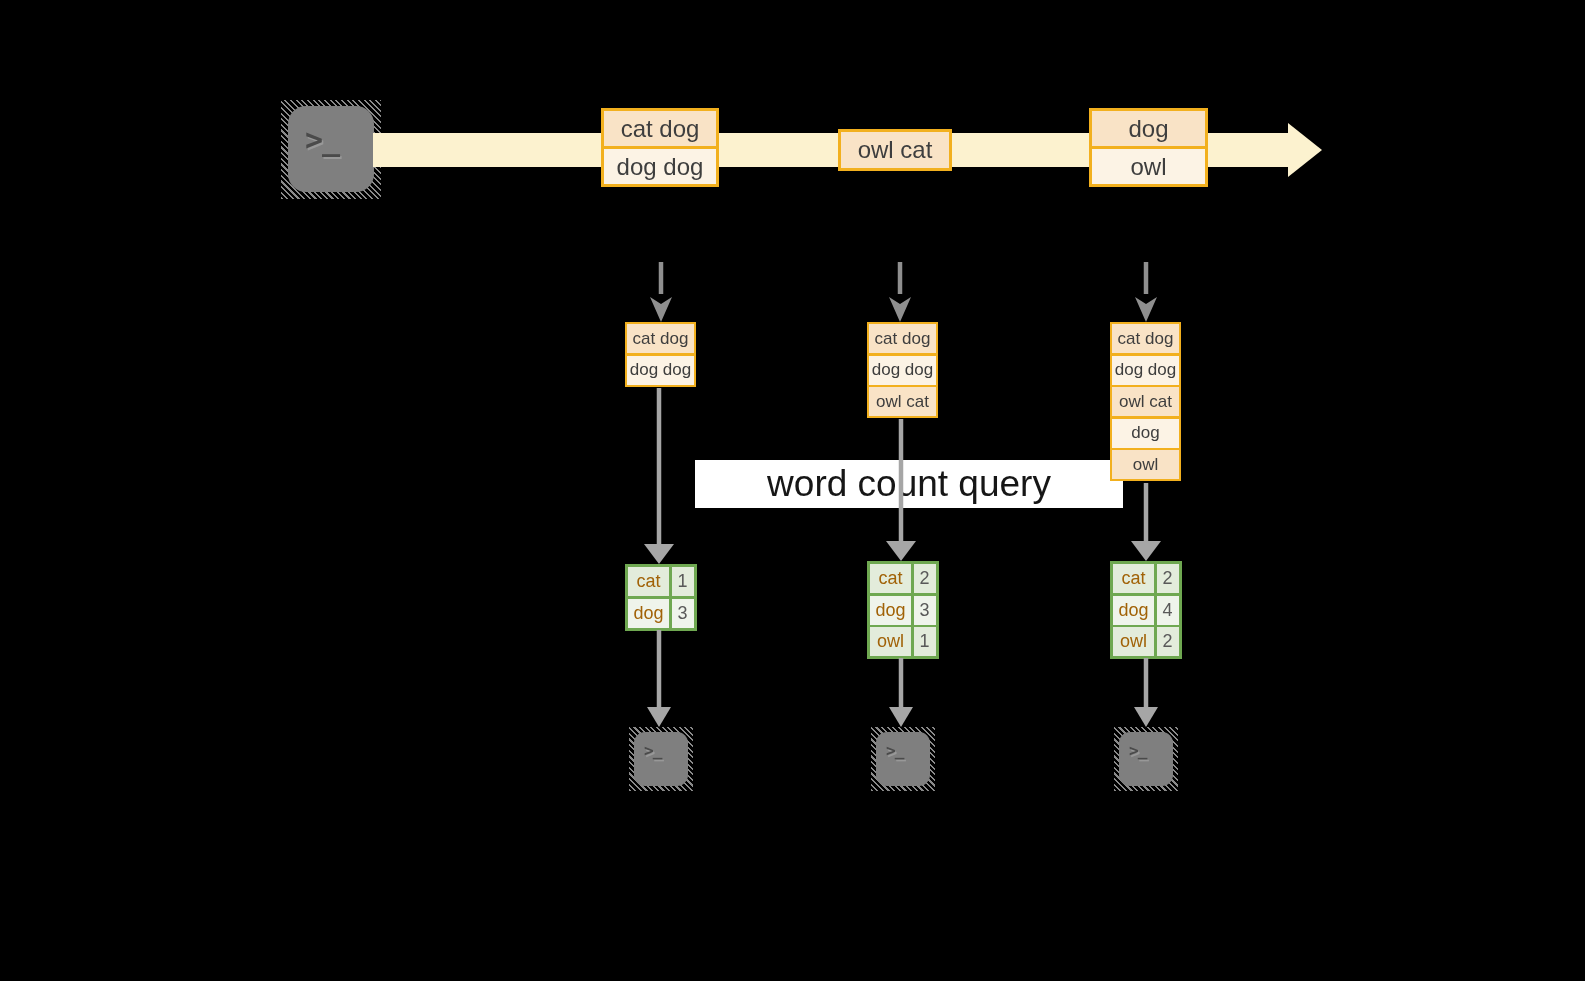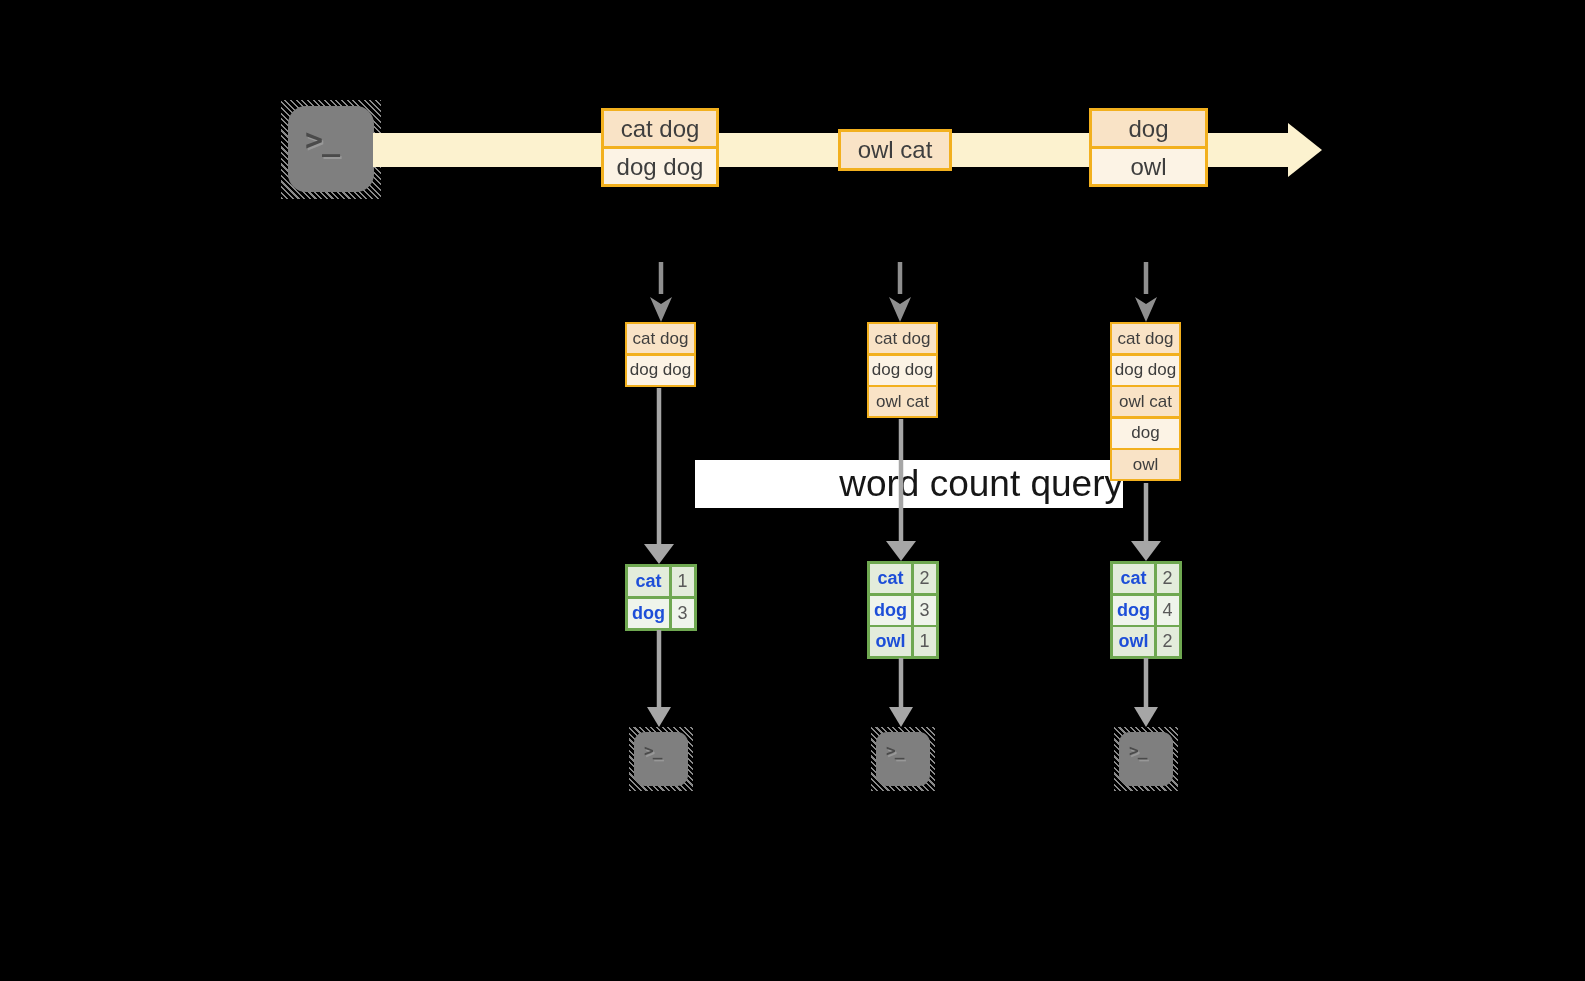--- a/index.html
+++ b/index.html
@@ -29,37 +29,37 @@
   .event-box{position:absolute;z-index:3;background:#F2B01E;border:3px solid #F2B01E;
              display:flex;flex-direction:column;gap:3px;}
   .ev-row{height:35px;display:flex;align-items:center;justify-content:center;
           font-size:24px;color:#3e3e3e;}
   .event-box .ev-row:nth-child(odd){background:#F9E3C6;}
   .event-box .ev-row:nth-child(even){background:#FCF3E5;}
   .event-box.single .ev-row{height:36px;}
 
   
   .query-band{position:absolute;left:695px;top:460px;width:428px;height:48px;background:#ffffff;
-              z-index:2;display:flex;align-items:center;justify-content:flex-end;}
+              z-index:2;display:flex;align-items:center;justify-content:center;}
   .query-band span{font-size:37px;font-weight:300;color:#161616;}
 
   
   .stack{position:absolute;z-index:3;background:#F2B01E;border:2.5px solid #F2B01E;
          display:flex;flex-direction:column;gap:2.5px;width:67px;}
   .s-row{height:29px;display:flex;align-items:center;justify-content:center;
          font-size:17px;color:#3e3e3e;}
   .stack .s-row:nth-child(odd){background:#F9E3C6;}
   .stack .s-row:nth-child(even){background:#FCF3E5;}
 
   
   .count-table{position:absolute;z-index:3;background:#6FA851;border:3px solid #6FA851;
                display:flex;flex-direction:column;gap:2.5px;}
   .t-row{display:flex;gap:2.5px;height:29px;}
   .t-row .w{width:41px;display:flex;align-items:center;justify-content:center;
-            font-size:18px;color:#1d4ed8;font-weight:bold;}
+            font-size:18px;color:#a16207;}
   .t-row .c{width:22px;display:flex;align-items:center;justify-content:center;
             font-size:18px;color:#595959;}
   .count-table .t-row:nth-child(odd) div{background:#E3ECDB;}
   .count-table .t-row:nth-child(even) div{background:#EFF4EB;}
 
   .arrows{position:absolute;left:0;top:0;z-index:5;pointer-events:none;}
 </style>
 </head>
 <body>
 

